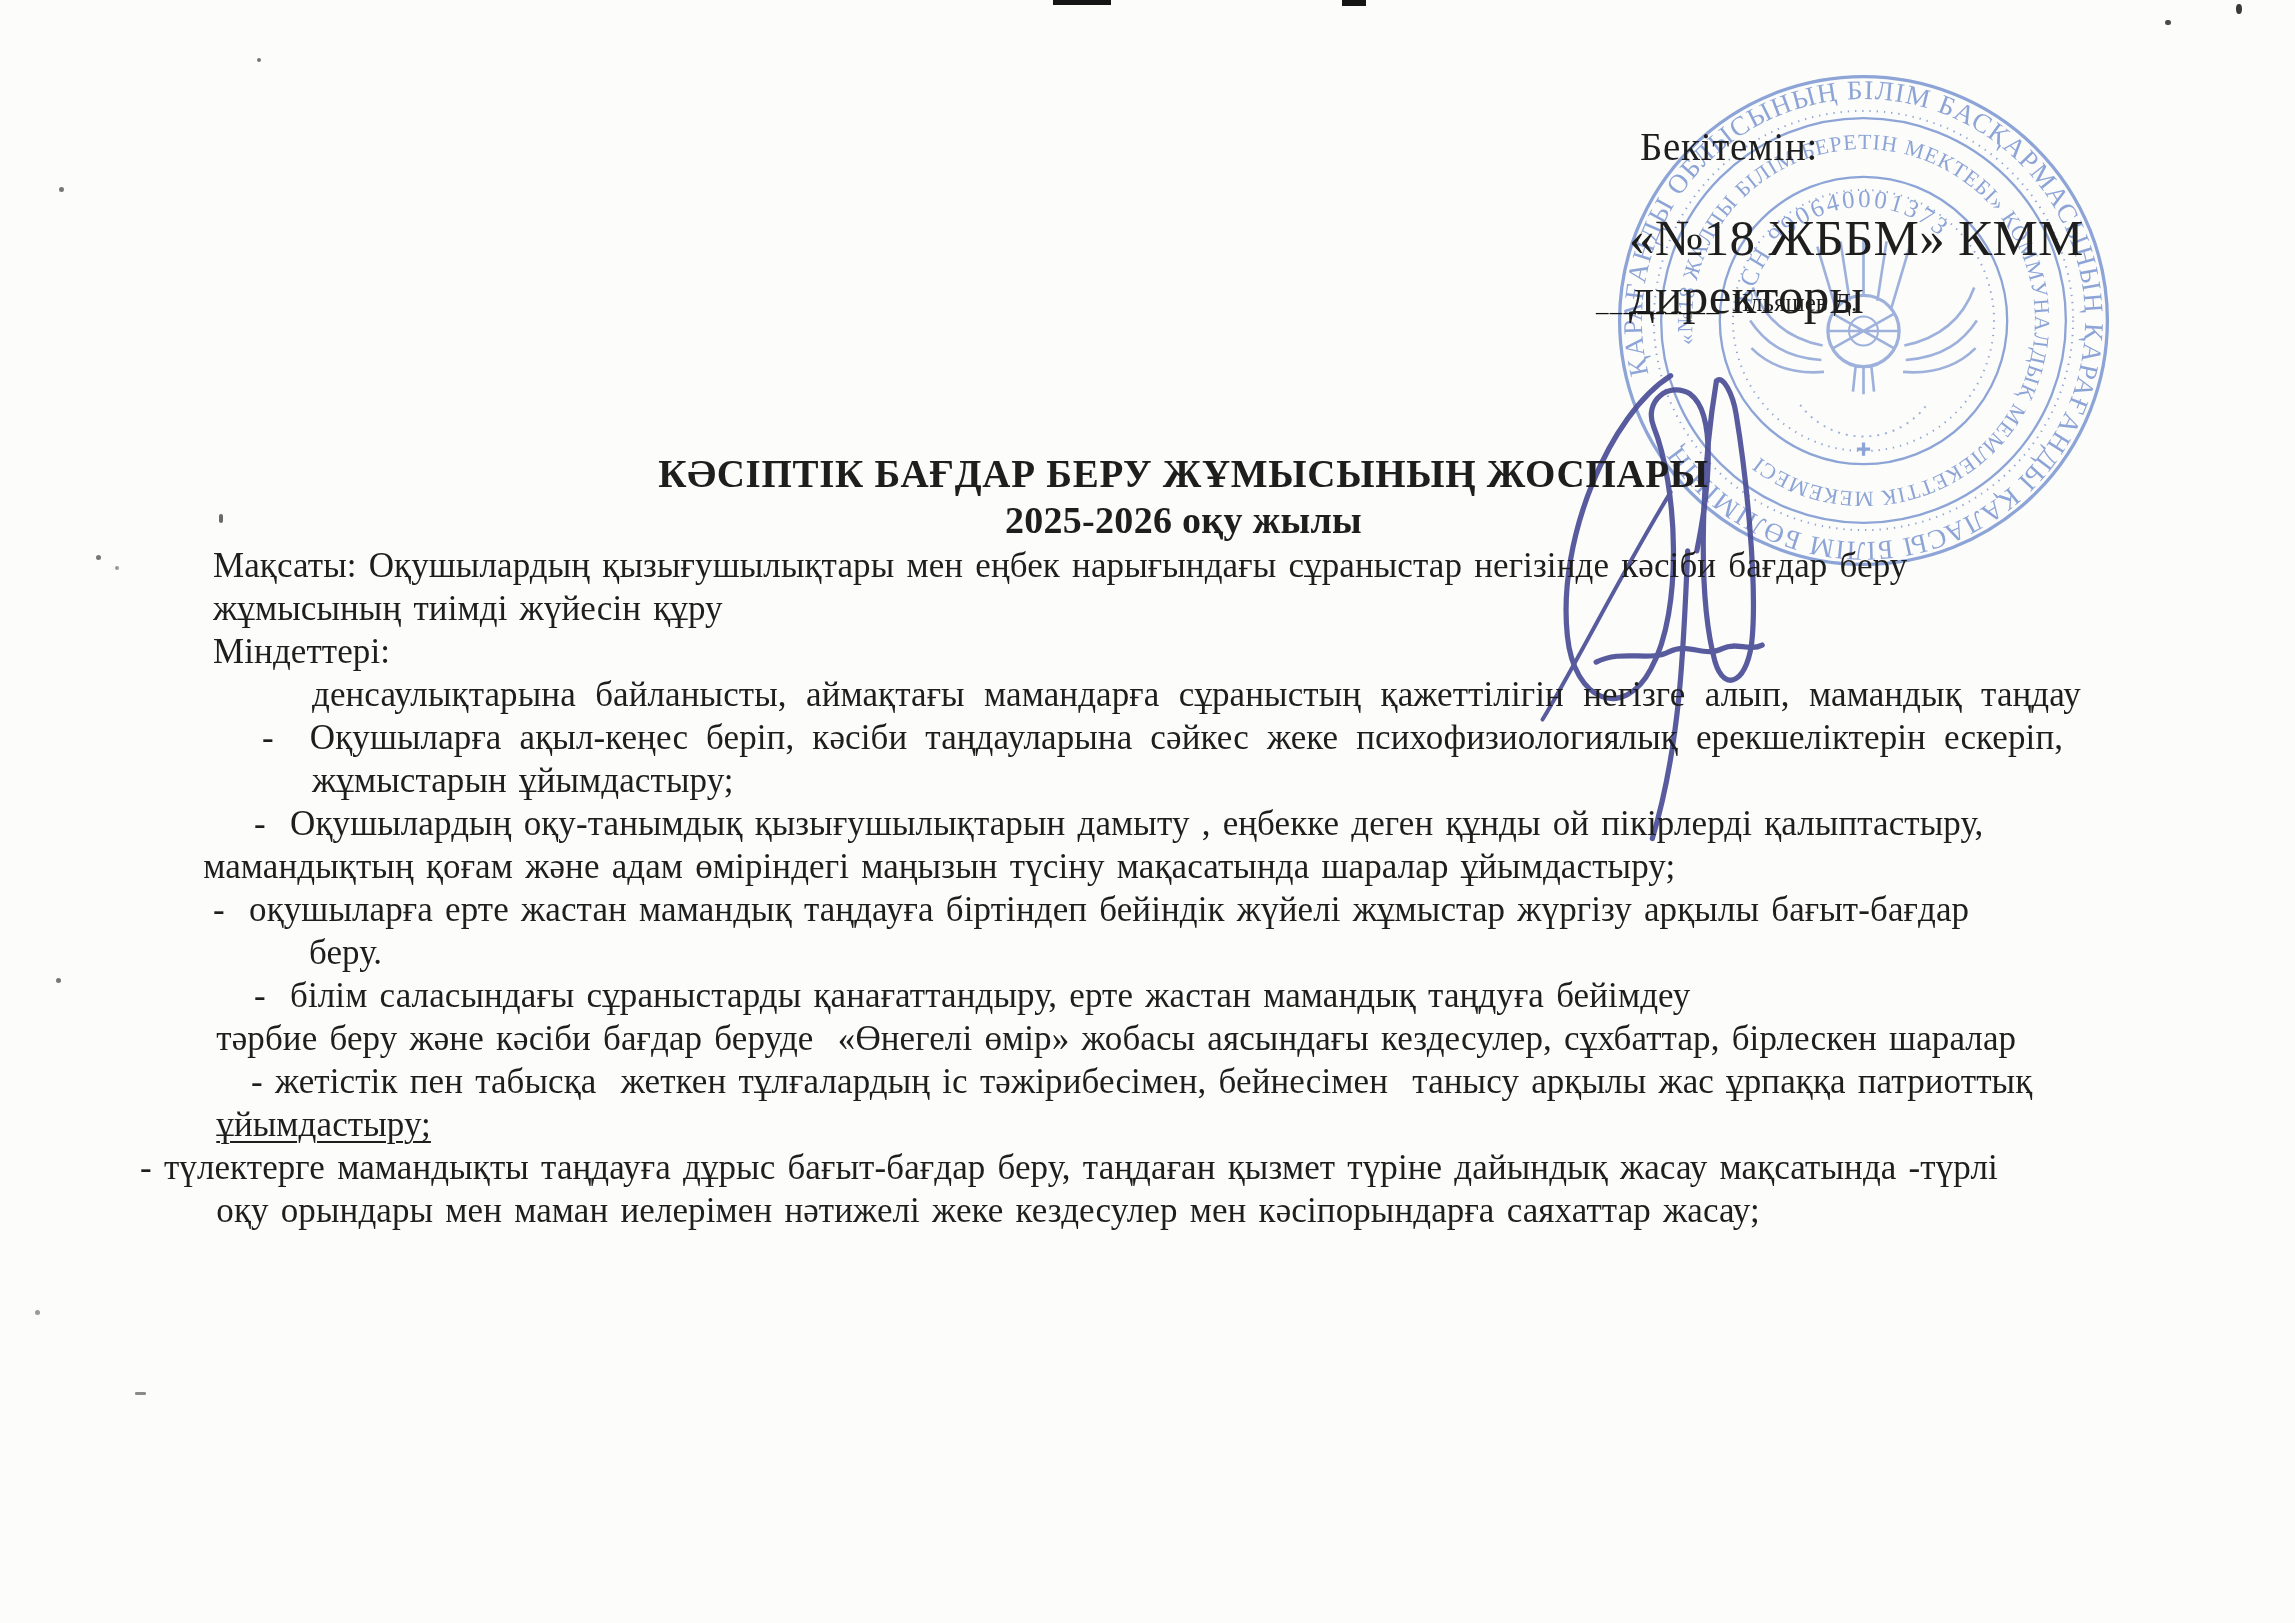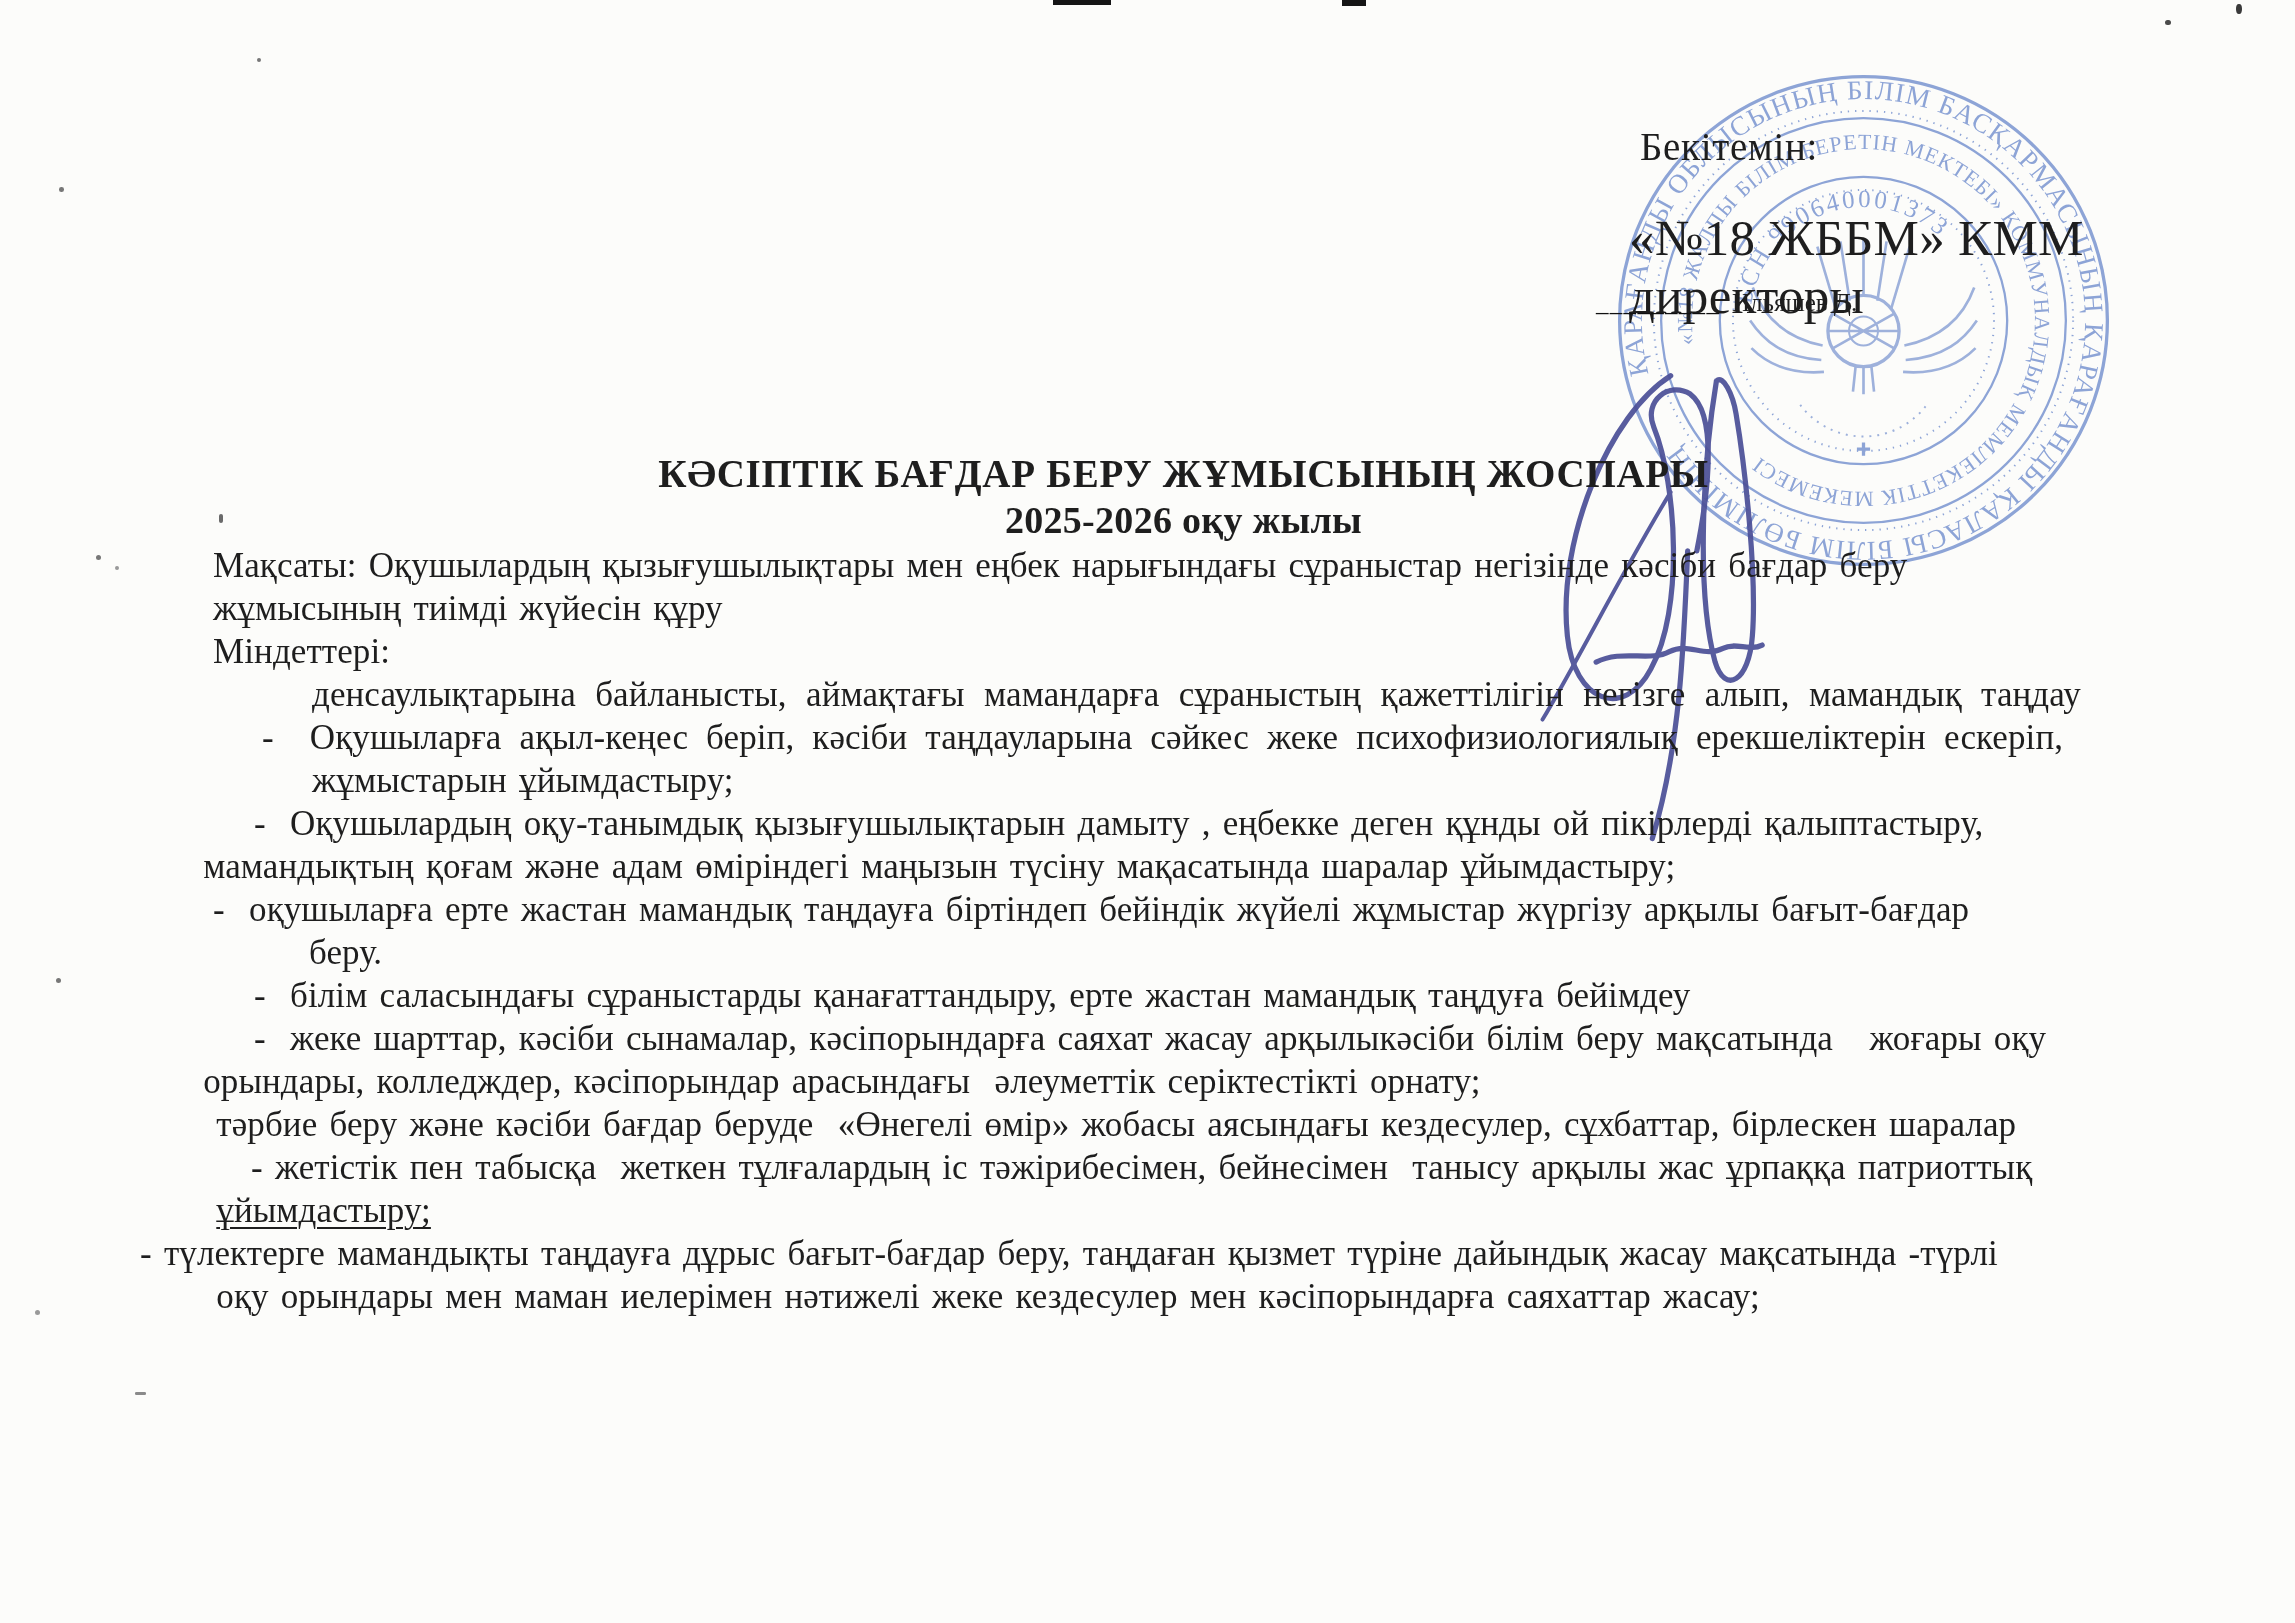--- a/index.html
+++ b/index.html
@@ -131,24 +131,20 @@
       <div class="line lnA">-  Оқушылардың оқу-танымдық қызығушылықтарын дамыту , еңбекке деген құнды ой пікірлерді қалыптастыру,</div>
       <div class="line lnB">мамандықтың қоғам және адам өміріндегі маңызын түсіну мақасатында шаралар ұйымдастыру;</div>
     </div>
     <div class="t3">
       <div class="line lnA">-  оқушыларға ерте жастан мамандық таңдауға біртіндеп бейіндік жүйелі жұмыстар жүргізу арқылы бағыт-бағдар</div>
       <div class="line lnB">беру.</div>
     </div>
     <div class="t4">
       <div class="line lnA">-  білім саласындағы сұраныстарды қанағаттандыру, ерте жастан мамандық таңдуға бейімдеу</div>
     </div>
-    <div class="t5">
-      <div class="line lnA">-  жеке шарттар, кәсіби сынамалар, кәсіпорындарға саяхат жасау арқылыкәсіби білім беру мақсатында   жоғары оқу</div>
-      <div class="line lnB">орындары, колледждер, кәсіпорындар арасындағы  әлеуметтік серіктестікті орнату;</div>
-    </div>
     <div class="t6">
       <div class="line lnB">тәрбие беру және кәсіби бағдар беруде  «Өнегелі өмір» жобасы аясындағы кездесулер, сұхбаттар, бірлескен шаралар</div>
       <div class="line lnA">- жетістік пен табысқа  жеткен тұлғалардың іс тәжірибесімен, бейнесімен  танысу арқылы жас ұрпаққа патриоттық</div>
       <div class="line lnC"><span class="ul">ұйымдастыру;</span></div>
     </div>
     <div class="t7">
       <div class="line lnA">- түлектерге мамандықты таңдауға дұрыс бағыт-бағдар беру, таңдаған қызмет түріне дайындық жасау мақсатында -түрлі</div>
       <div class="line lnB">оқу орындары мен маман иелерімен нәтижелі жеке кездесулер мен кәсіпорындарға саяхаттар жасау;</div>
     </div>
   </div>

